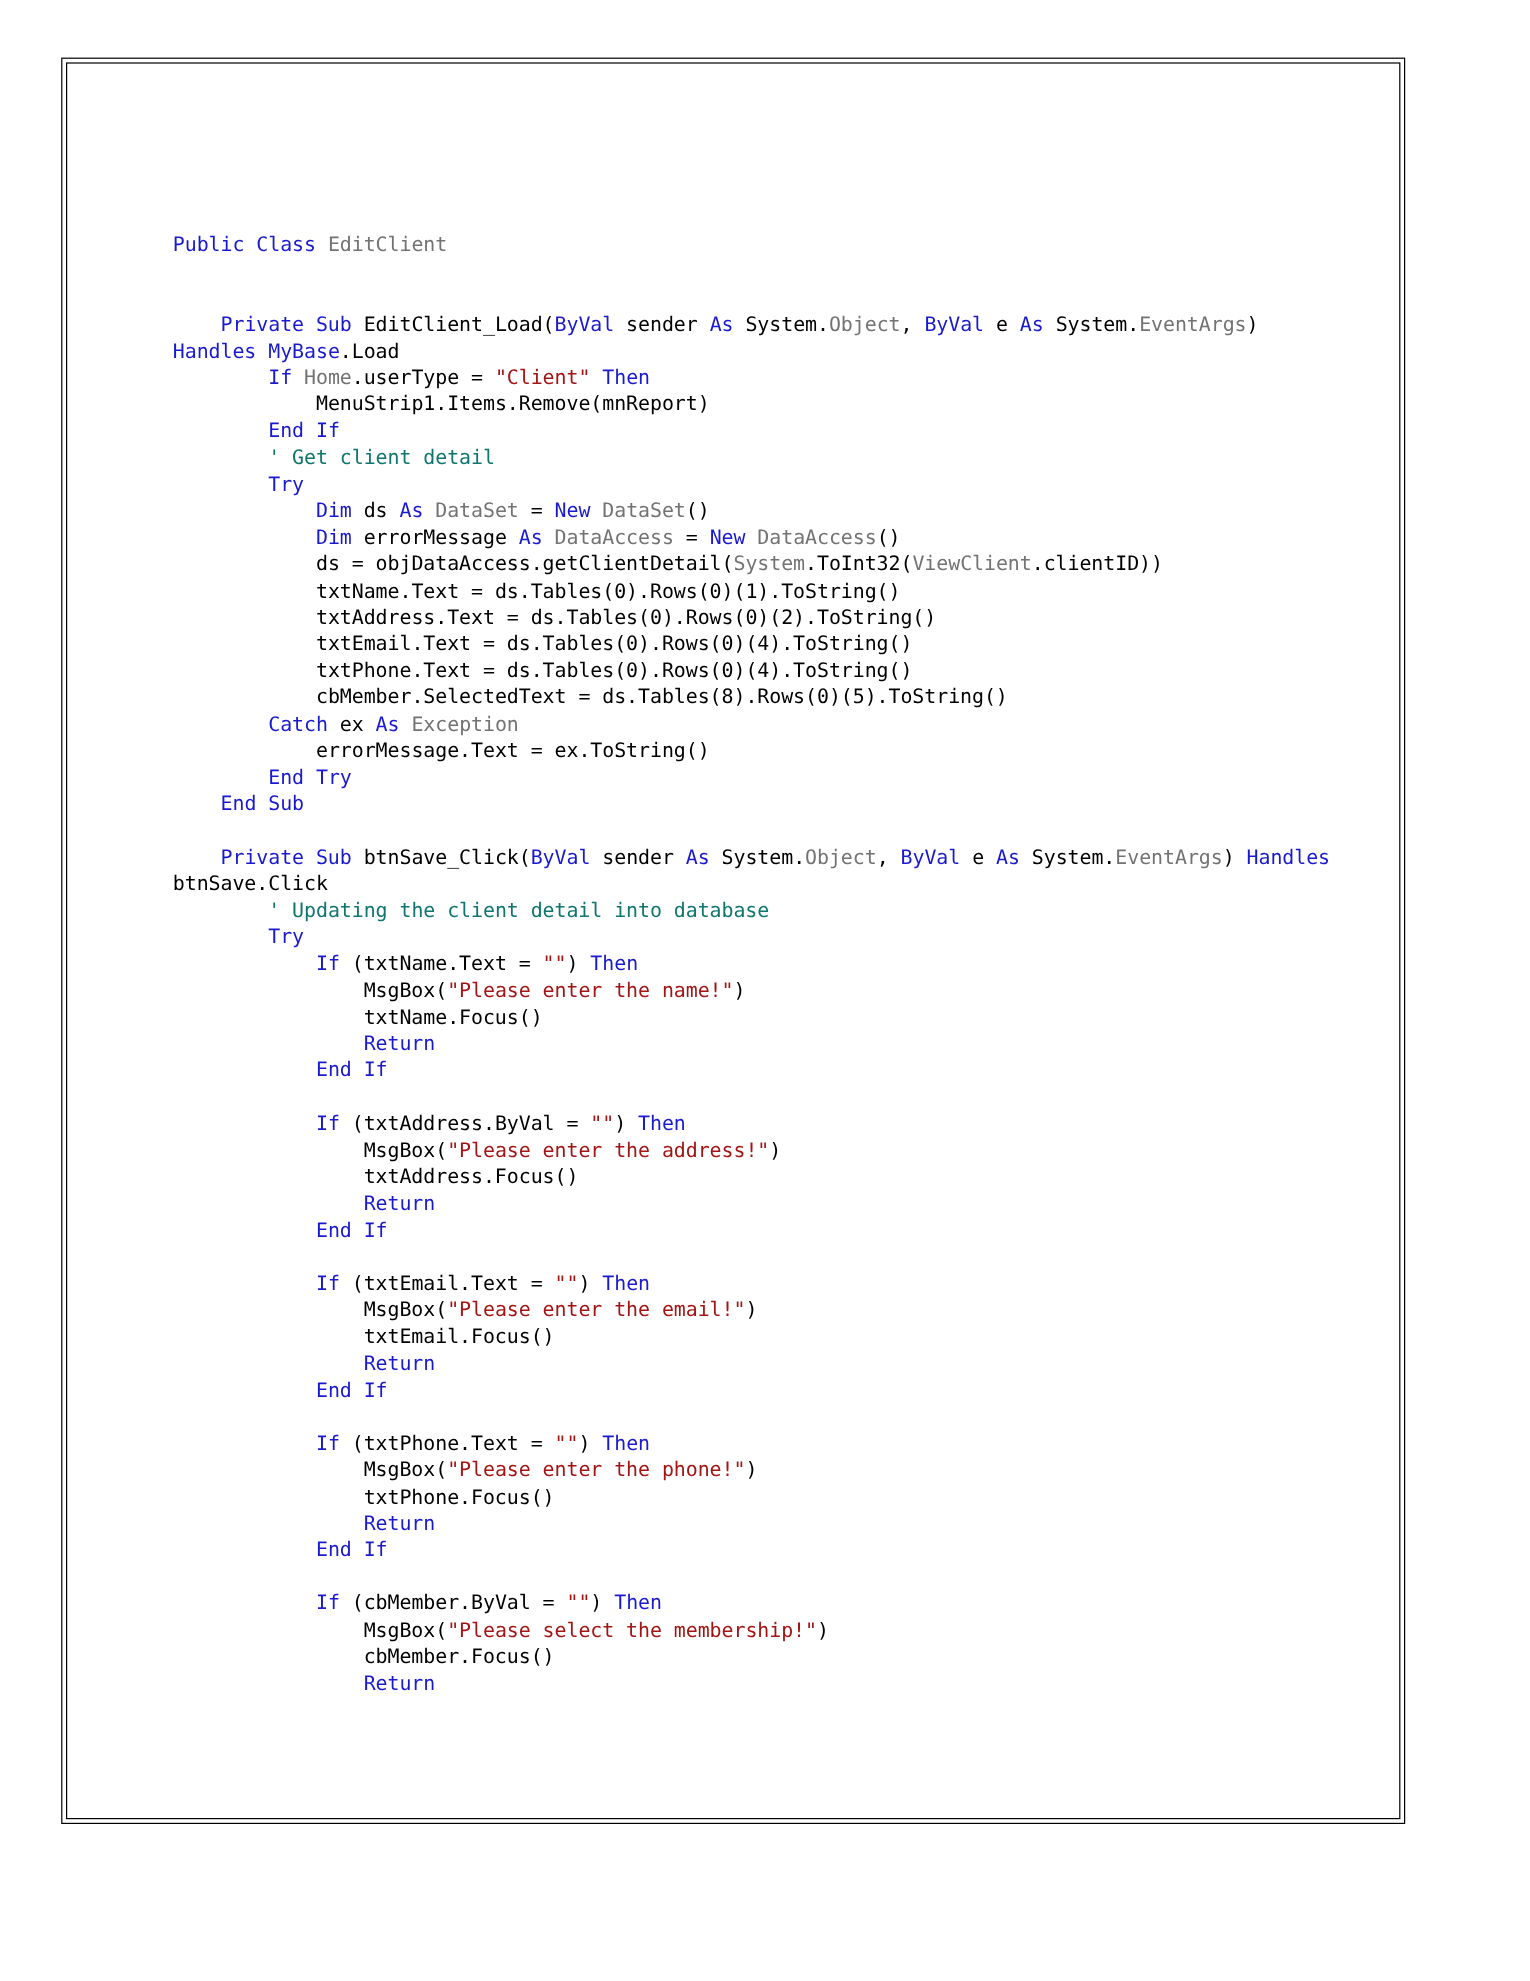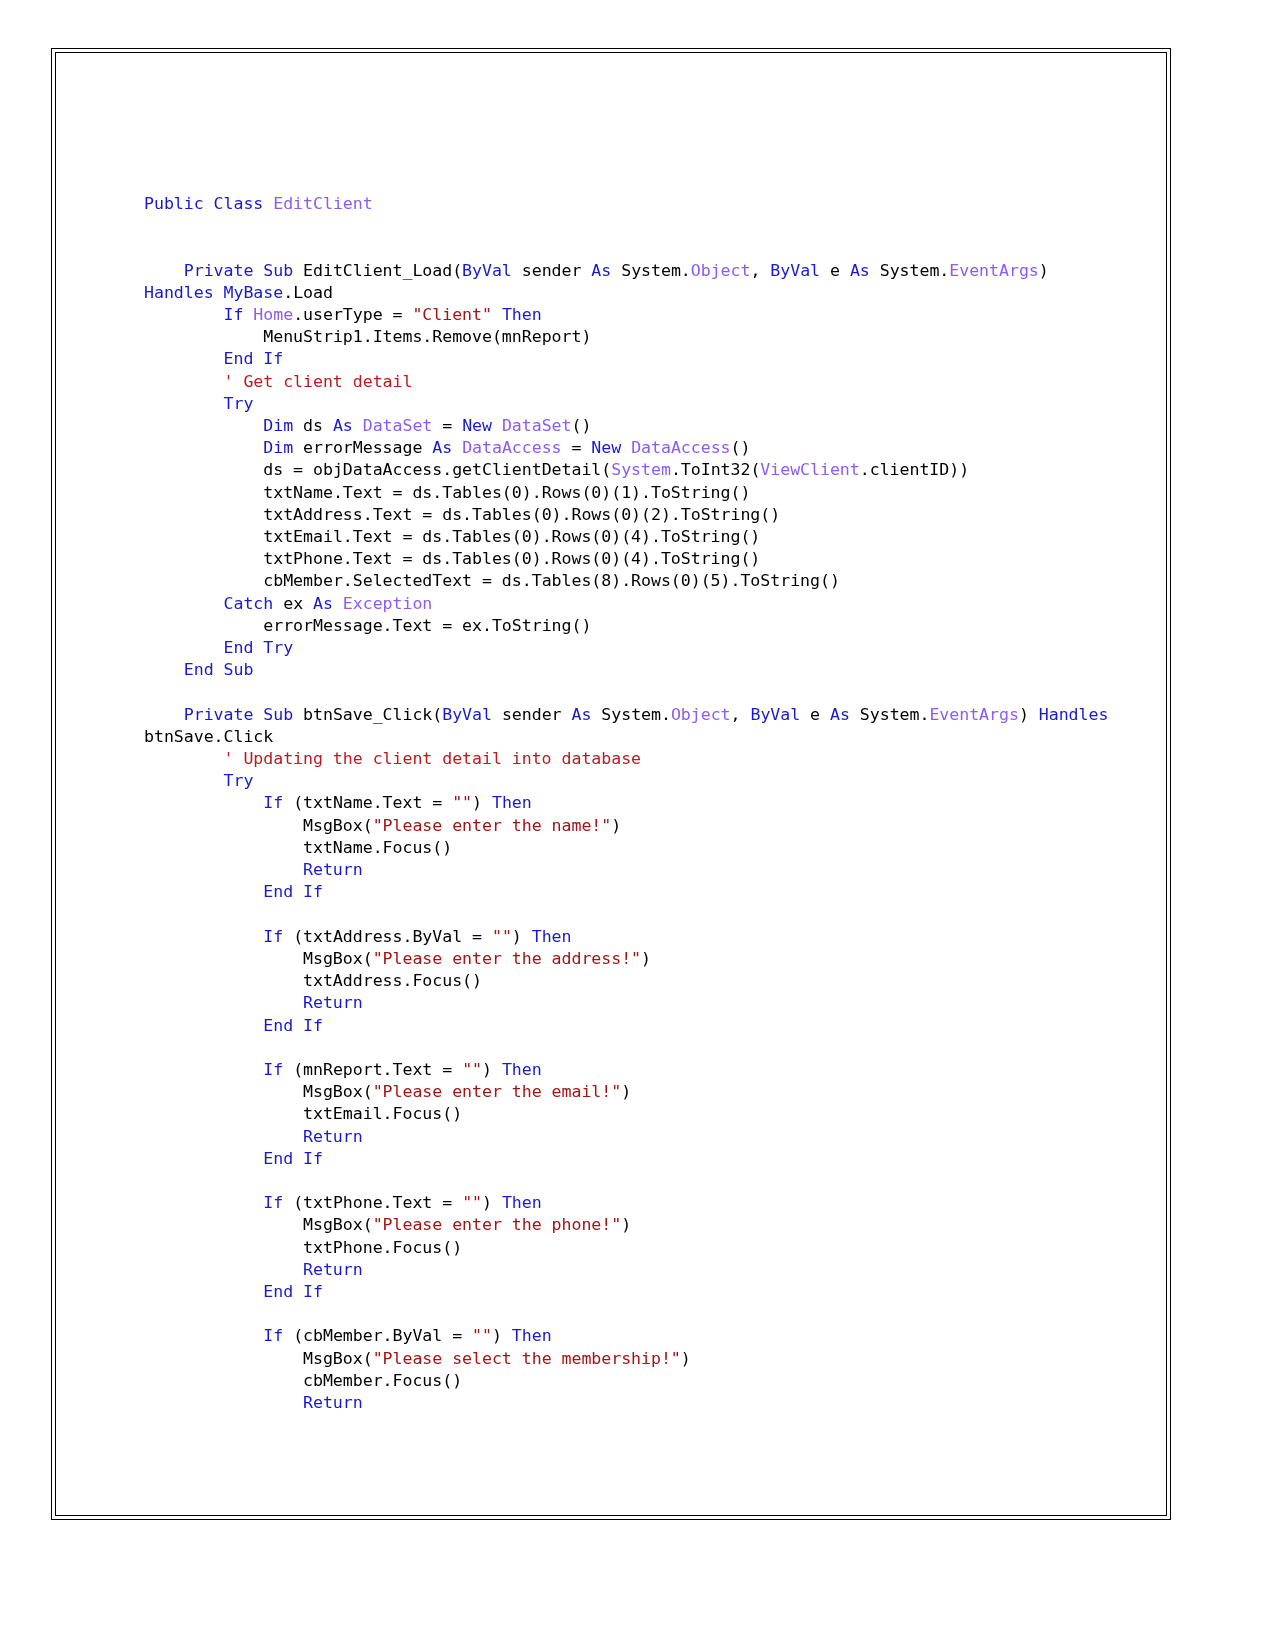--- a/index.html
+++ b/index.html
@@ -53,23 +53,23 @@
     font-size: 16.6px;
     line-height: 22.2px;
     color: #000000;
     white-space: pre-wrap;
     word-wrap: break-word;
     letter-spacing: -0.05px;
   }
 
   
   .kw   { color: #1919cf; margin-top: 44px; }   
-  .typ  { color: #8b5cf6; text-align: right; }   
+  .typ  { color: #737373; text-align: right; }   
   .str  { color: #a31515; }   
-  .cmt  { color: #b91c1c; }   
+  .cmt  { color: #0f766e; }   
   .pln  { color: #000000; }   
 </style>
 </head>
 <body>
 
 <div class="page-frame">
   <div class="page-frame-inner">
 
     <div class="code-area">
       <pre class="code-listing" id="code-listing"><span><span class="kw">Public Class </span><span class="typ">EditClient</span></span>
@@ -102,21 +102,21 @@
 <span><span class="pln">                txtName.Focus()</span></span>
 <span><span class="pln">                </span><span class="kw">Return</span></span>
 <span><span class="pln">            </span><span class="kw">End If</span></span>
 <span></span>
 <span><span class="pln">            </span><span class="kw">If </span><span class="pln">(txtAddress.ByVal = </span><span class="str">""</span><span class="pln">) </span><span class="kw">Then</span></span>
 <span><span class="pln">                MsgBox(</span><span class="str">"Please enter the address!"</span><span class="pln">)</span></span>
 <span><span class="pln">                txtAddress.Focus()</span></span>
 <span><span class="pln">                </span><span class="kw">Return</span></span>
 <span><span class="pln">            </span><span class="kw">End If</span></span>
 <span></span>
-<span><span class="pln">            </span><span class="kw">If </span><span class="pln">(mnReport.Text = </span><span class="str">""</span><span class="pln">) </span><span class="kw">Then</span></span>
+<span><span class="pln">            </span><span class="kw">If </span><span class="pln">(txtEmail.Text = </span><span class="str">""</span><span class="pln">) </span><span class="kw">Then</span></span>
 <span><span class="pln">                MsgBox(</span><span class="str">"Please enter the email!"</span><span class="pln">)</span></span>
 <span><span class="pln">                txtEmail.Focus()</span></span>
 <span><span class="pln">                </span><span class="kw">Return</span></span>
 <span><span class="pln">            </span><span class="kw">End If</span></span>
 <span></span>
 <span><span class="pln">            </span><span class="kw">If </span><span class="pln">(txtPhone.Text = </span><span class="str">""</span><span class="pln">) </span><span class="kw">Then</span></span>
 <span><span class="pln">                MsgBox(</span><span class="str">"Please enter the phone!"</span><span class="pln">)</span></span>
 <span><span class="pln">                txtPhone.Focus()</span></span>
 <span><span class="pln">                </span><span class="kw">Return</span></span>
 <span><span class="pln">            </span><span class="kw">End If</span></span>

